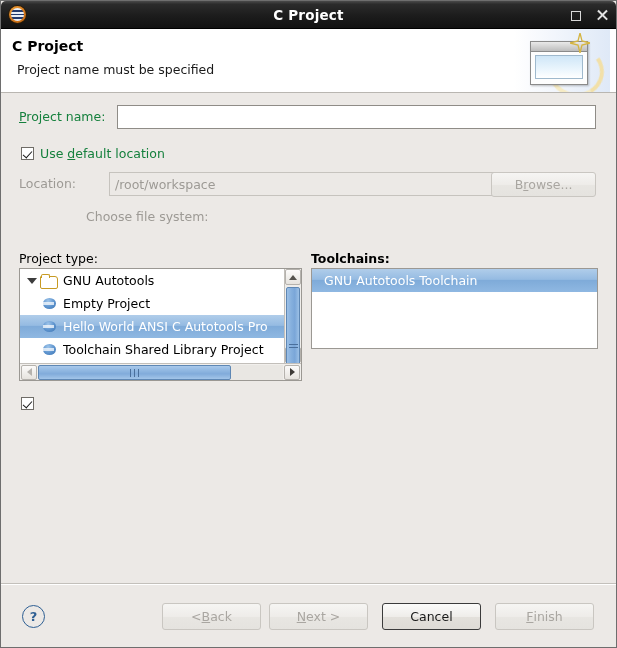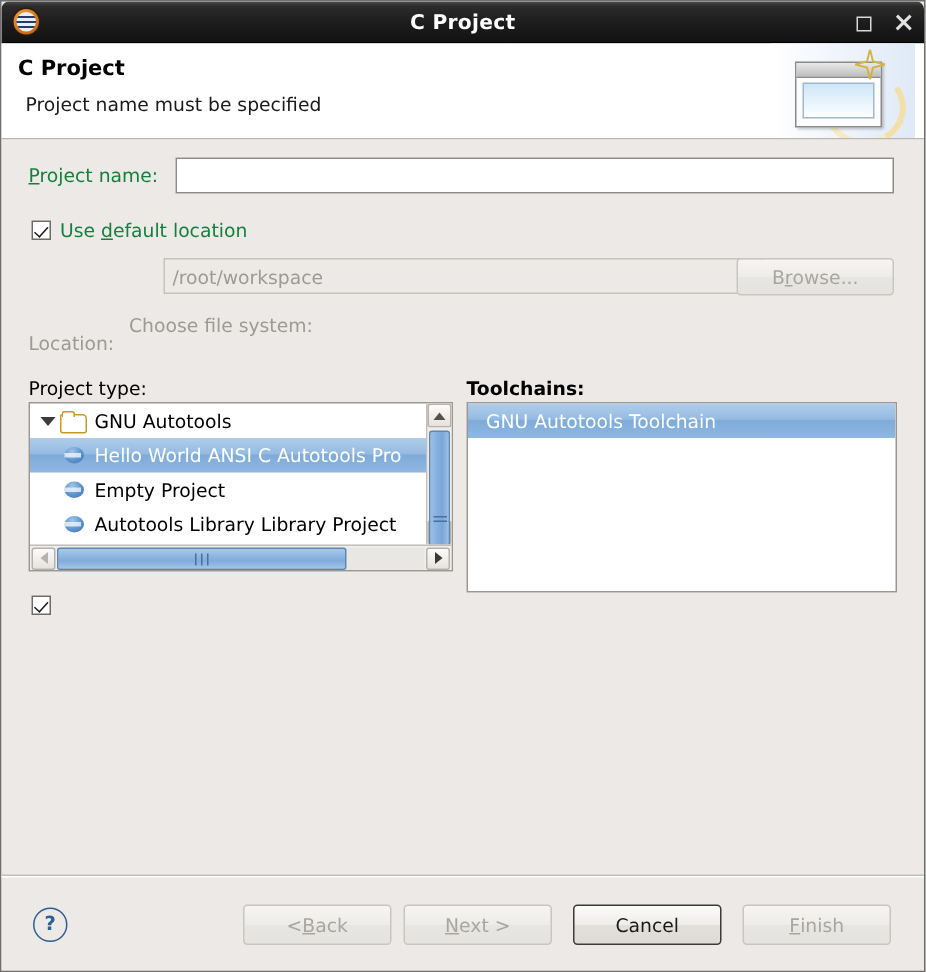--- a/index.html
+++ b/index.html
@@ -264,21 +264,21 @@
       <label class="fld" style="position:absolute;left:18px;top:4px;"><u>P</u><span>roject name:</span></label>
       <input class="txt" type="text" style="position: absolute; left: 116px; top: 0px; width: 479px;" value="" placeholder="">
     </div>
 
     <div class="row" style="top:52px;height:18px;">
       <span class="chk on" style="position:absolute;left:20px;top:2px;"></span>
       <label class="fld" style="position:absolute;left:39px;top:1px;"><span>Use </span><u>d</u><span>efault location</span></label>
     </div>
 
     <div class="row" style="top:79px;height:25px;">
-      <label class="fld dis" style="position:absolute;left:18px;top:4px;margin-top:45px;"><span>Location:</span></label>
+      <label class="fld dis" style="position:absolute;left:18px;top:4px;"><span>Location:</span></label>
       <input class="txt disabled" type="text" readonly="" style="position: absolute; left: 85px; top: 0px; width: 400px; margin-left: 23px;" value="/root/workspace">
       <div class="btn disabled" style="position:absolute;left:490px;top:0;width:105px;height:25px;">
           <span>B</span>
           <u>r</u>
           <span>owse...</span>
         </div>
     </div>
 
     <div class="row" style="top:112px;height:24px;">
       <label class="fld dis" style="position:absolute;left:85px;top:4px;"><span>Choose file system:</span></label>
@@ -290,34 +290,34 @@
 
     <div class="panel" style="left:18px;top:175px;width:283px;height:113px;">
       <div class="tree" style="right:17px;bottom:17px;" id="tree-project-type">
           <div class="trow">
             <span class="twist open">
               <s></s>
             </span>
             <span class="ico-folder"></span>
             <span class="tlabel">GNU Autotools</span>
           </div>
+          <div class="trow">
+            <span class="indent"></span>
+            <span class="ico-disc"></span>
+            <span class="tlabel">Empty Project</span>
+          </div>
           <div class="trow sel">
             <span class="indent"></span>
             <span class="ico-disc"></span>
             <span class="tlabel">Hello World ANSI C Autotools Pro</span>
           </div>
           <div class="trow">
             <span class="indent"></span>
             <span class="ico-disc"></span>
-            <span class="tlabel">Empty Project</span>
-          </div>
-          <div class="trow">
-            <span class="indent"></span>
-            <span class="ico-disc"></span>
-            <span class="tlabel">Autotools Library Library Project</span>
+            <span class="tlabel">Toolchain Shared Library Project</span>
           </div>
           <div class="trow">
             <span class="twist open">
               <s></s>
             </span>
             <span class="ico-folder"></span>
             <span class="tlabel">Executable</span>
           </div>
         </div>
       <div class="vsb" style="bottom:17px;">
@@ -344,21 +344,21 @@
           <div class="hsb-thumb" style="left:0;width:78%;">
             <span class="hgrip"><s></s><s></s><s></s></span>
           </div>
         </div>
         <div class="hsb-arr">
             <s class="r"></s>
           </div>
       </div>
     </div>
 
-    <div class="panel" style="left:310px;top:175px;width:287px;height:127px;">
+    <div class="panel" style="left:310px;top:175px;width:287px;height:81px;">
       <div class="tree" id="tree-toolchains">
           <div class="trow sel" style="padding-left: 12px;">
             <span class="tlabel">GNU Autotools Toolchain</span>
           </div>
         </div>
     </div>
 
     <div class="row" style="top:302px;height:18px;">
       <span class="chk on" style="position:absolute;left:20px;top:2px;"></span>
     </div>

